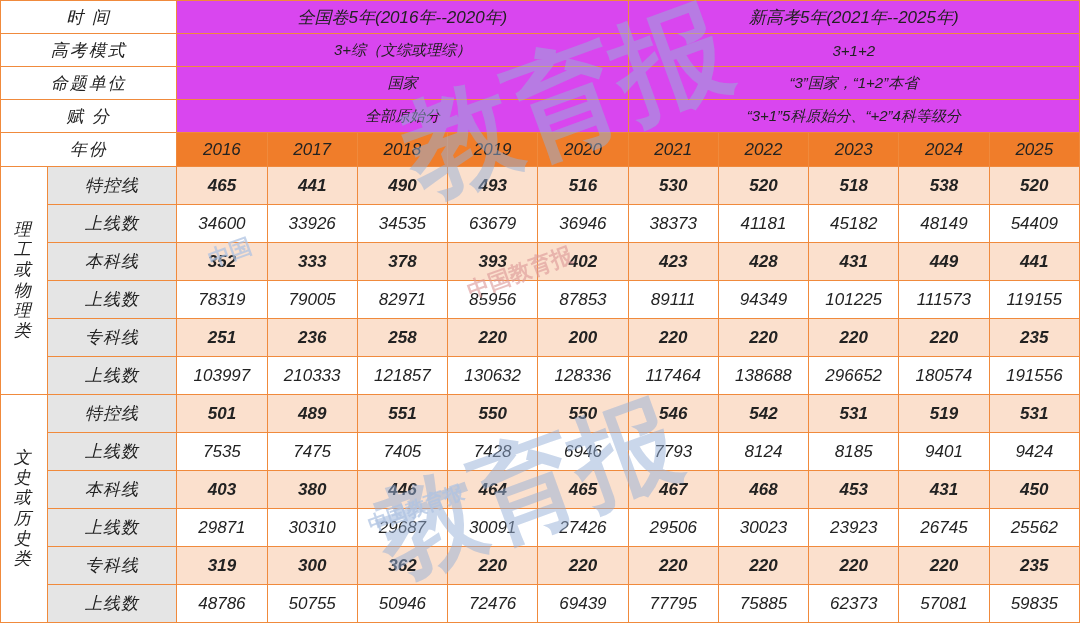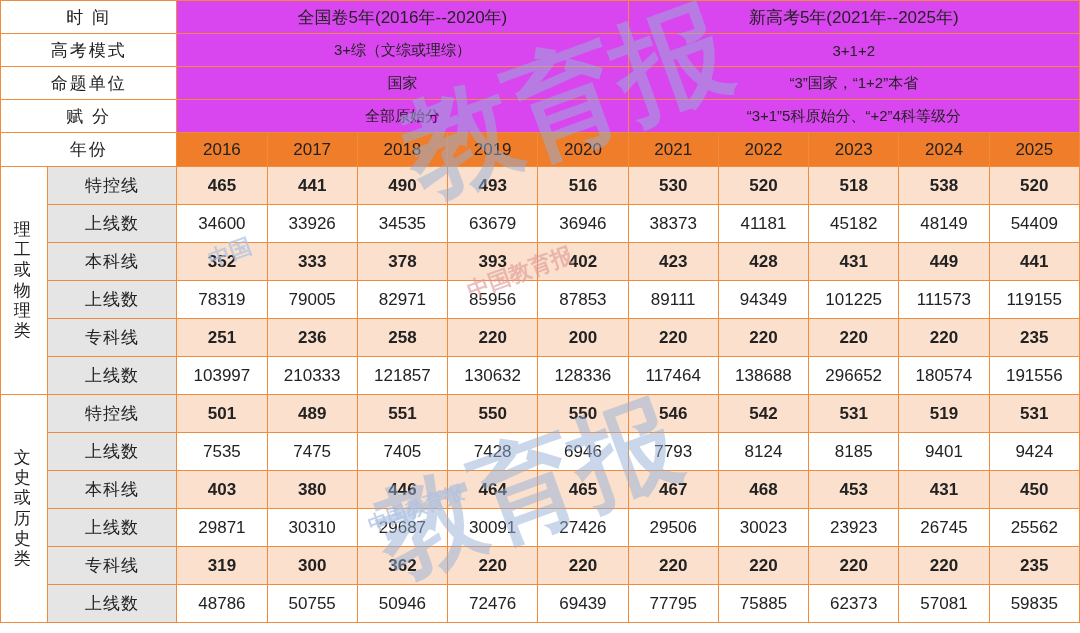--- a/index.html
+++ b/index.html
@@ -17,20 +17,21 @@
   #sheet {
     width: 1080px;
     height: 633px;
     position: relative;
   }
   table.grid {
     border-collapse: collapse;
     width: 1080px;
     height: 502px;
     table-layout: fixed;
+    font-style: italic;
   }
   table.grid td {
     border: 1px solid #f08a3c;
     text-align: center;
     vertical-align: middle;
     font-size: 17px;
     color: #222222;
     padding: 0;
     overflow: hidden;
     white-space: nowrap;

